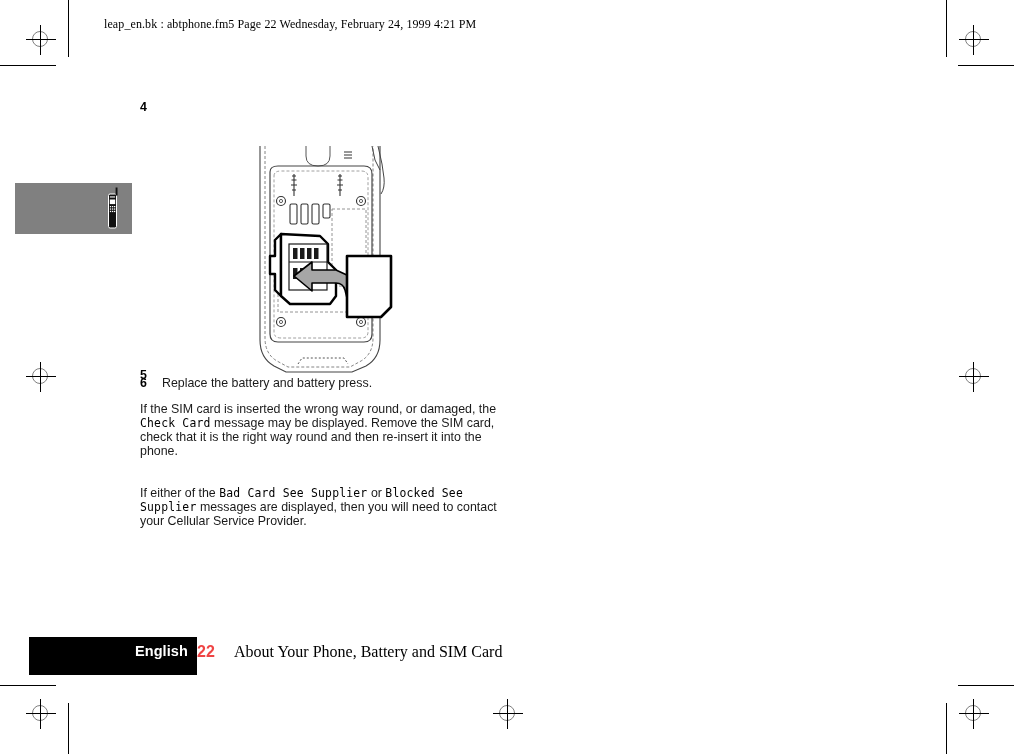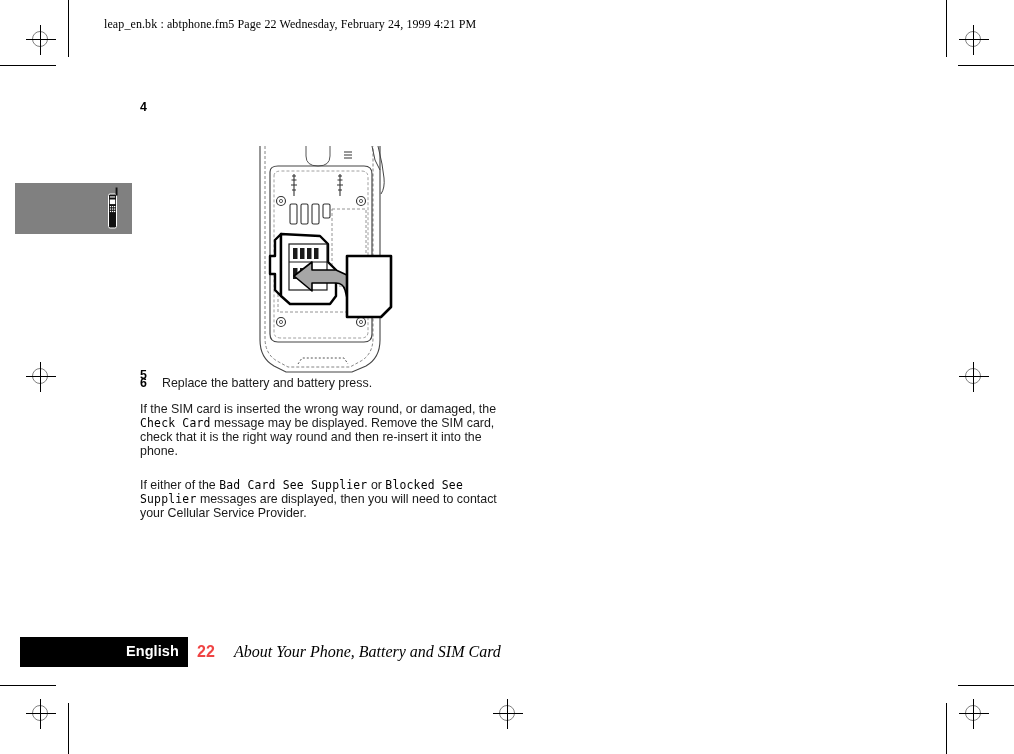--- a/index.html
+++ b/index.html
@@ -115,45 +115,45 @@
     font-size: 12.4px;
     color: #000;
   }
 
   p.para {
     margin: 0;
     font-size: 12.4px;
     line-height: 14px;
     color: #1a1a1a;
   }
-  p.para + p.para { margin-top: 20px; }
+  p.para + p.para { margin-top: 28px; }
 
   .lcd {
     font-family: "DejaVu Sans Mono", "Liberation Mono", monospace;
     font-size: 11.4px;
     letter-spacing: 0.2px;
     color: #000;
   }
 
   
   .figure {
     position: absolute;
     left: 248px;
     top: 144px;
     width: 150px;
     height: 232px;
   }
 
   
   .footer-bar {
     position: absolute;
-    left: 20px;
+    left: 29px;
     top: 637px;
     width: 168px;
-    height: 30px;
+    height: 38px;
     background: #000000;
   }
   .footer-bar .lang {
     position: absolute;
     right: 9px;
     top: 6px;
     color: #ffffff;
     font-size: 14.5px;
     font-weight: bold;
     letter-spacing: 0.1px;
@@ -164,21 +164,20 @@
     top: 643px;
     font-size: 16px;
     font-weight: bold;
     color: #ef4444;
   }
   .footer-title {
     position: absolute;
     left: 234px;
     top: 643px;
     font-family: "Liberation Serif", serif;
-    font-style: italic;
     font-size: 16px;
     color: #000;
     white-space: nowrap;
   }
 </style>
 </head>
 <body>
 
 <div class="reg-mark" style="left:24px; top:23px;">
   <div class="circle"></div>

